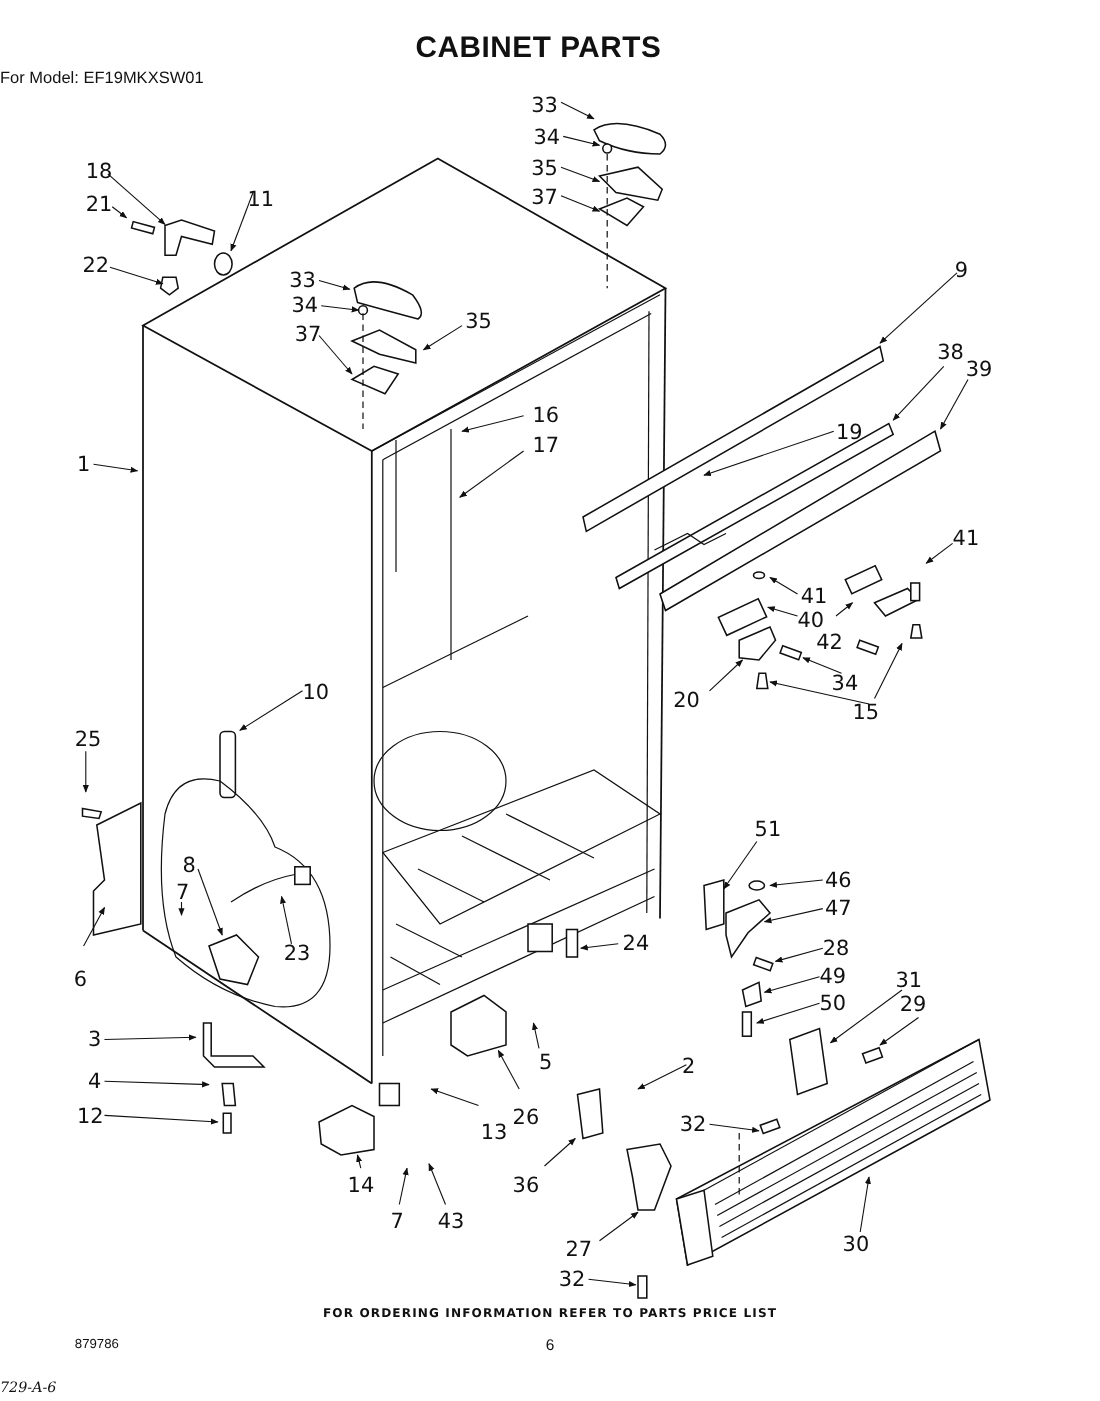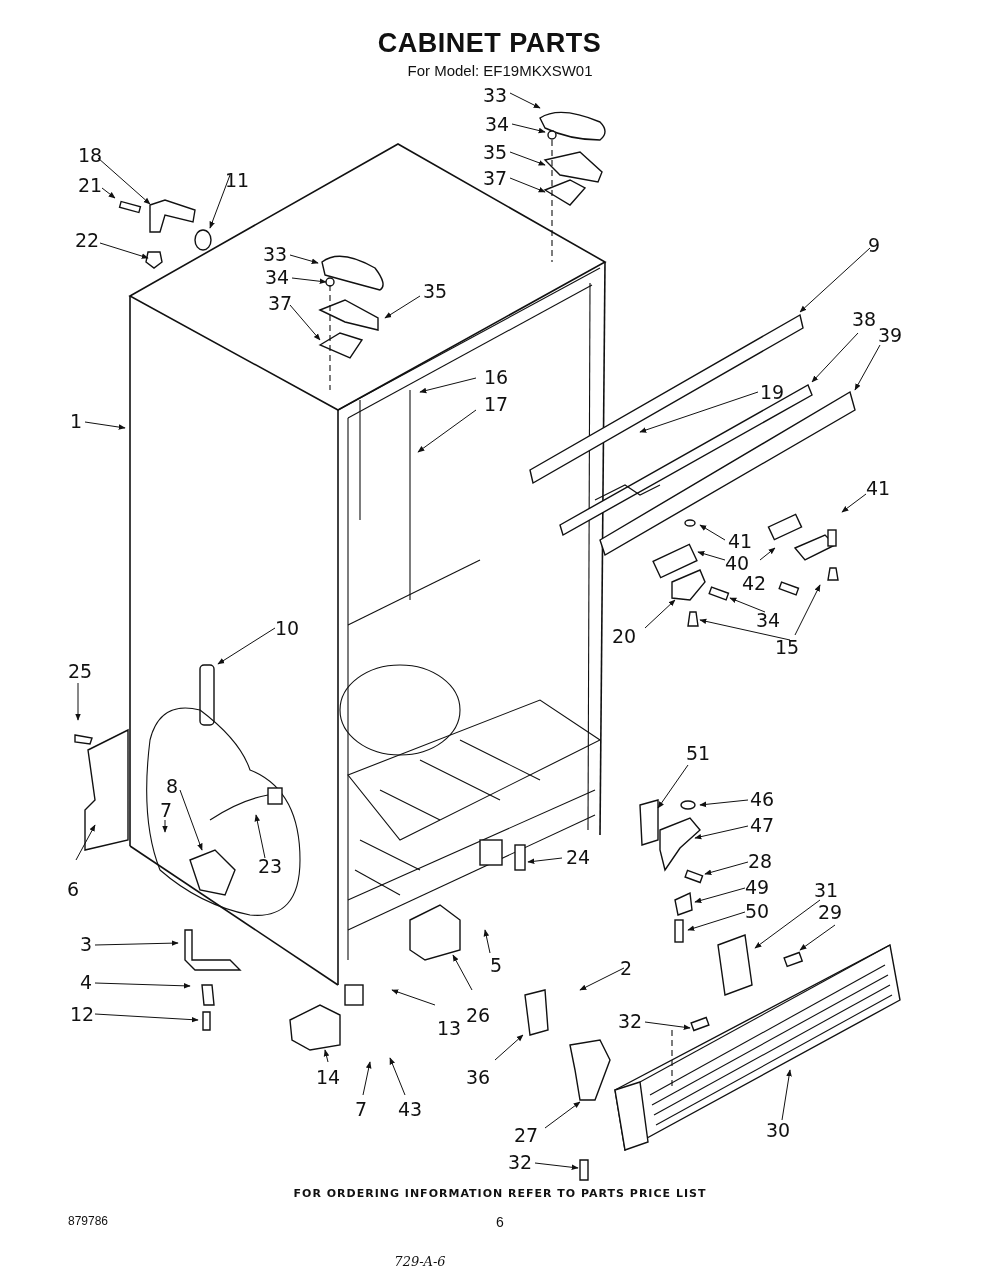--- a/index.html
+++ b/index.html
@@ -1,24 +1,24 @@
 <!DOCTYPE html>
 <html><head>
 <meta charset="utf-8">
 <style>
   html, body { margin: 0; padding: 0; background: #ffffff; }
   body { width: 1000px; height: 1274px; position: relative; overflow: hidden; font-family: "Liberation Sans", sans-serif; color: #111; }
   .title { position: absolute; left: 0; width: 979px; top: 28px; text-align: center; font-weight: bold; font-size: 27px; letter-spacing: 0.5px; }
-  .subtitle { position: absolute; left: 0; width: 1000px; top: 62px; text-align: center; font-size: 15px; }
+  .subtitle { position: absolute; left: 0; width: 1000px; top: 62px; text-align: left; font-size: 15px; }
   svg.diagram { position: absolute; left: 0; top: 0; }
   .lbl { font-family: "DejaVu Sans", sans-serif; font-size: 19px; fill: #111; }
   .footer { position: absolute; left: 0; width: 1000px; top: 1187px; text-align: center; font-family: "DejaVu Sans", sans-serif; font-weight: bold; font-size: 11px; letter-spacing: 1px; }
   .docnum { position: absolute; left: 68px; top: 1214px; font-size: 12px; }
   .pagenum { position: absolute; left: 0; width: 1000px; top: 1214px; text-align: center; font-size: 14px; }
-  .handnote { position: absolute; left: 0; width: 840px; top: 1254px; text-align: center; font-style: italic; font-size: 13px; font-family: "DejaVu Serif", serif; }
+  .handnote { position: absolute; left: 0; width: 840px; top: 1254px; font-style: italic; font-size: 13px; font-family: "DejaVu Serif", serif; }
   .ln { stroke: #111; stroke-width: 1.6; fill: none; }
   .thin { stroke: #111; stroke-width: 1.1; fill: none; }
   .dash { stroke: #111; stroke-width: 1.1; fill: none; stroke-dasharray: 6 4; }
   .part { fill: #fff; stroke: #111; stroke-width: 1.4; }
   .leader { stroke: #111; stroke-width: 1; }
 </style>
 </head>
 <body>
 
 <div class="title">CABINET PARTS</div>

